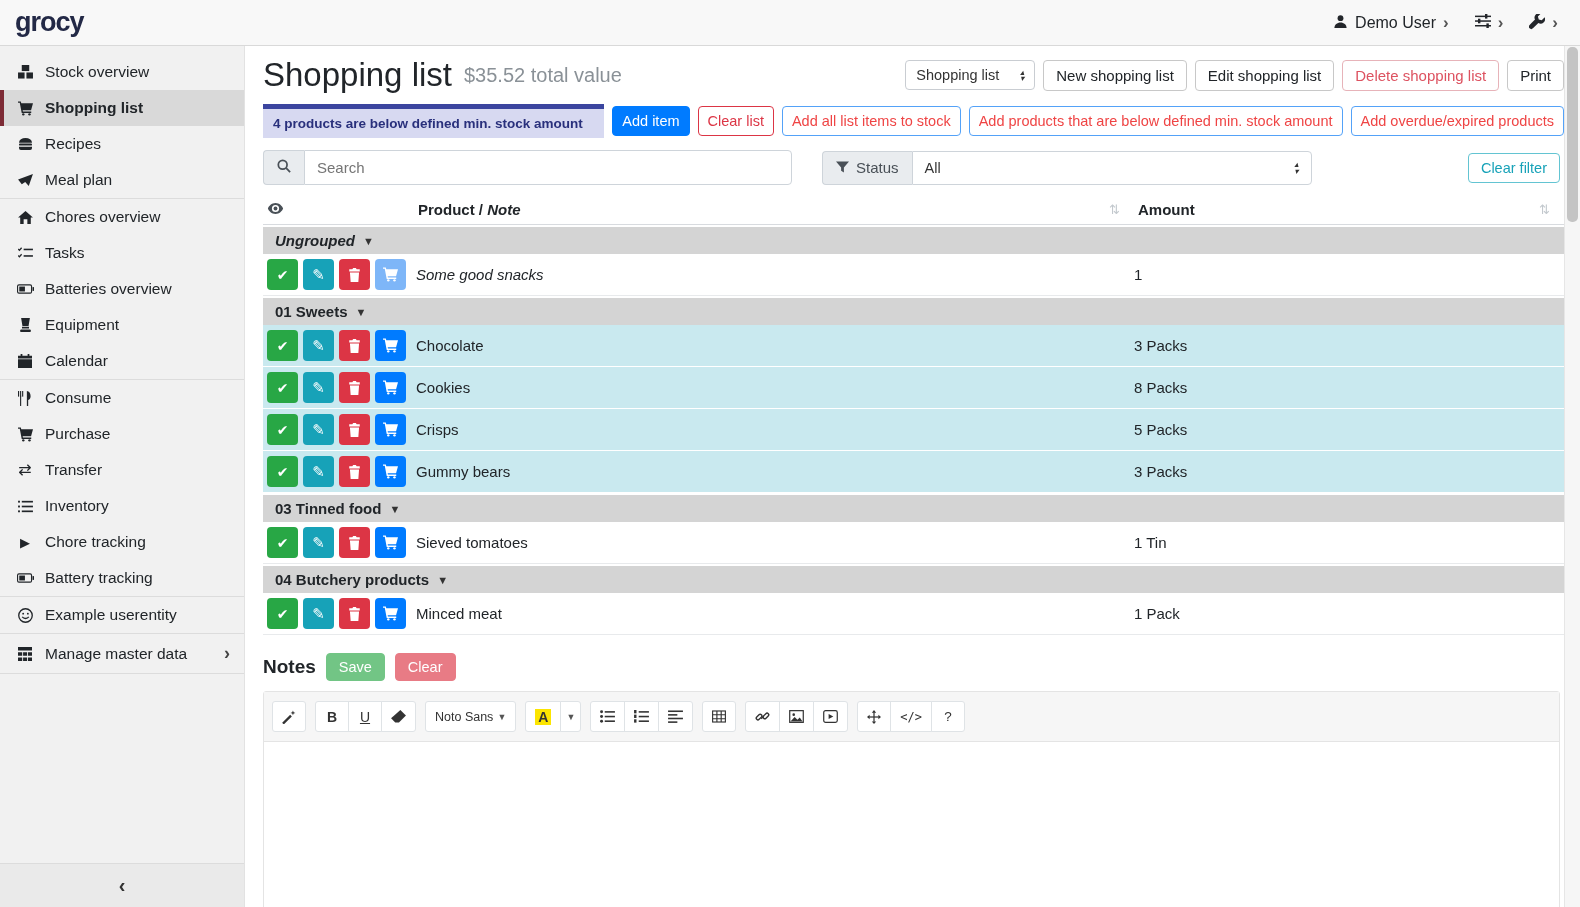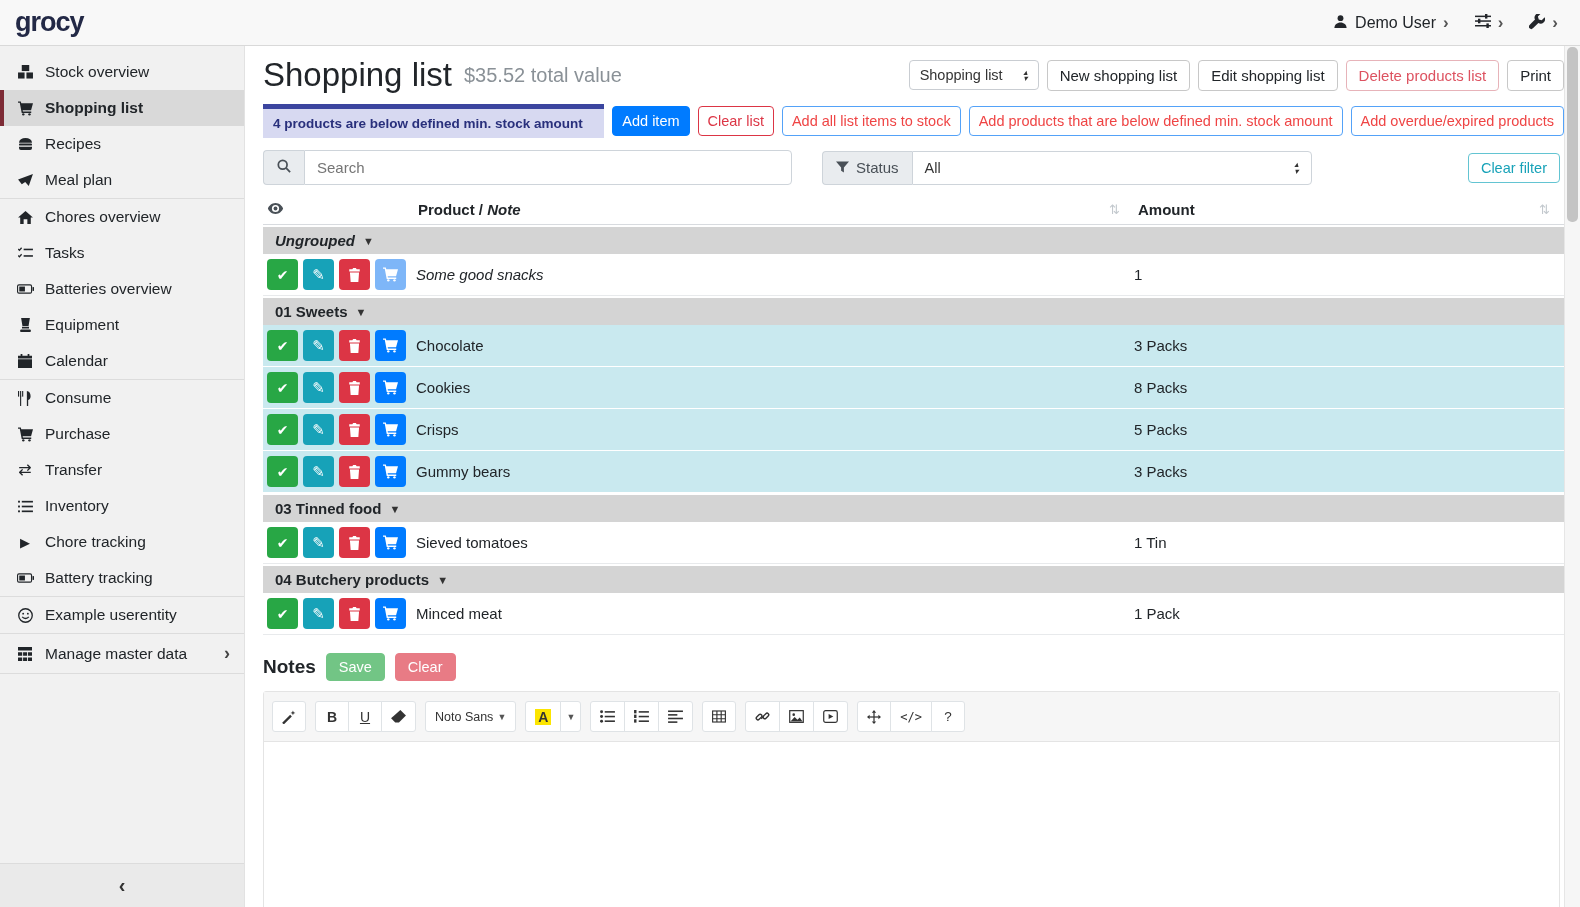--- a/index.html
+++ b/index.html
@@ -349,21 +349,21 @@
     <div class="title-actions">
       <div class="select-box">
         <span>Shopping list</span>
         <span class="updown">
             <i>▴</i>
             <i>▾</i>
           </span>
       </div>
       <button class="btn">New shopping list</button>
       <button class="btn">Edit shopping list</button>
-      <button class="btn btn-danger-text">Delete products list</button>
+      <button class="btn btn-danger-text">Delete shopping list</button>
       <button class="btn">Print</button>
     </div>
   </div>
 
   <div class="action-row">
     <div class="alert-minstock">
       <div class="alert-strip"></div>
       <div class="alert-body">4 products are below defined min. stock amount</div>
     </div>
     <button class="btn btn-primary">Add item</button>

